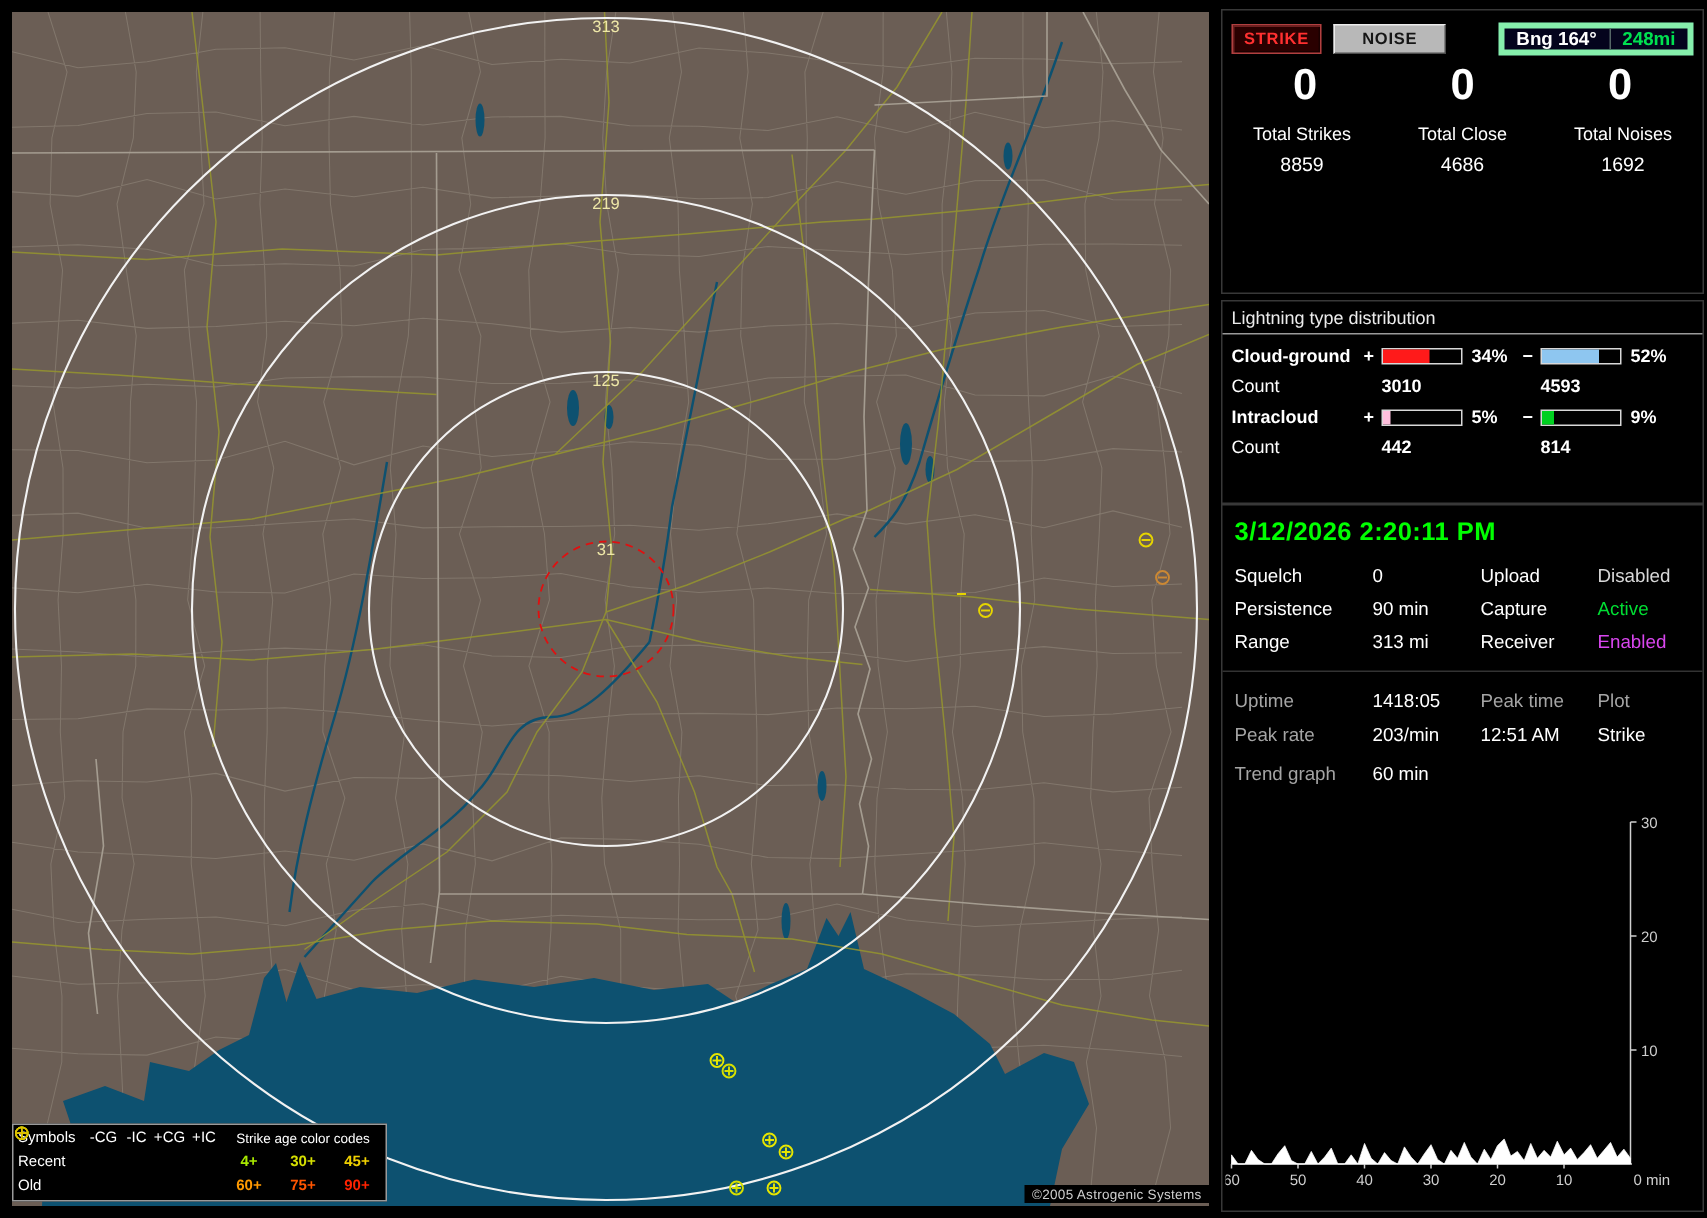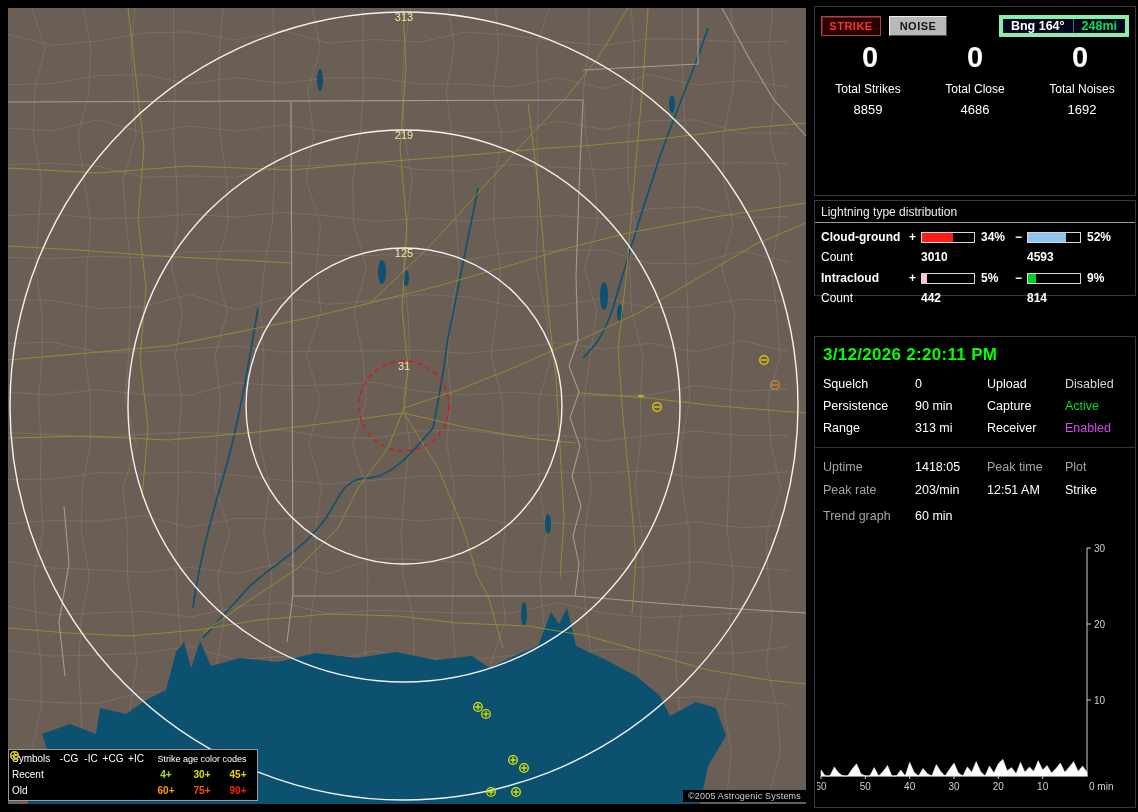--- a/index.html
+++ b/index.html
@@ -18,28 +18,28 @@
   .lg{font-size:10px;line-height:14px;white-space:nowrap}
   .lg.c{text-align:center}
   .agehd{grid-column:6/9;font-size:9px;text-align:center}
   .sym svg{vertical-align:middle}
   .age{font-weight:bold;font-size:10px;text-align:center}
 
   
   .panel{position:absolute;left:812px;top:0;width:326px;height:812px;color:#fff}
   .box{position:absolute;left:2px;width:322px;border:1px solid #383838;background:#000}
   .box1{top:6px;height:190px}
-  .box2{top:200px;height:96px}
+  .box2{top:200px;height:136px}
   .box3{top:336px;height:472px}
 
   .toprow{display:flex;align-items:center;gap:8px;padding:8px 6px 2px}
   .btn{height:20px;font-size:11px;font-weight:bold;font-family:inherit;cursor:pointer;letter-spacing:.5px}
   .btn.strike{width:60px;background:#2a0000;color:#ff3030;border:1px solid #b04040;
     box-shadow:inset 1px 1px 0 #702020,inset -1px -1px 0 #1a0000}
-  .btn.noise{width:58px;background:#b8b8b8;color:#161616;
+  .btn.noise{width:75px;background:#b8b8b8;color:#161616;
     border:1px solid;border-color:#ececec #4c4c4c #4c4c4c #ececec}
   .bngbox{margin-left:auto;height:22px;display:flex;align-items:center;gap:8px;padding:0 8px;
     background:#04041d;border:4px solid #86efac;font-weight:bold;font-size:12.5px}
   .bng{color:#fff}
   .bngdiv{width:1px;height:14px;background:#566}
   .bngmi{color:#00e050}
 
   .raterow{display:flex;justify-content:space-between;padding:14px 10px 0}
   .ratebox{width:90px;height:17px;line-height:15px;text-align:center;font-size:11px;color:#141414;
     background:#b4b4b4;border:1px solid;border-color:#e8e8e8 #545454 #545454 #e8e8e8}

